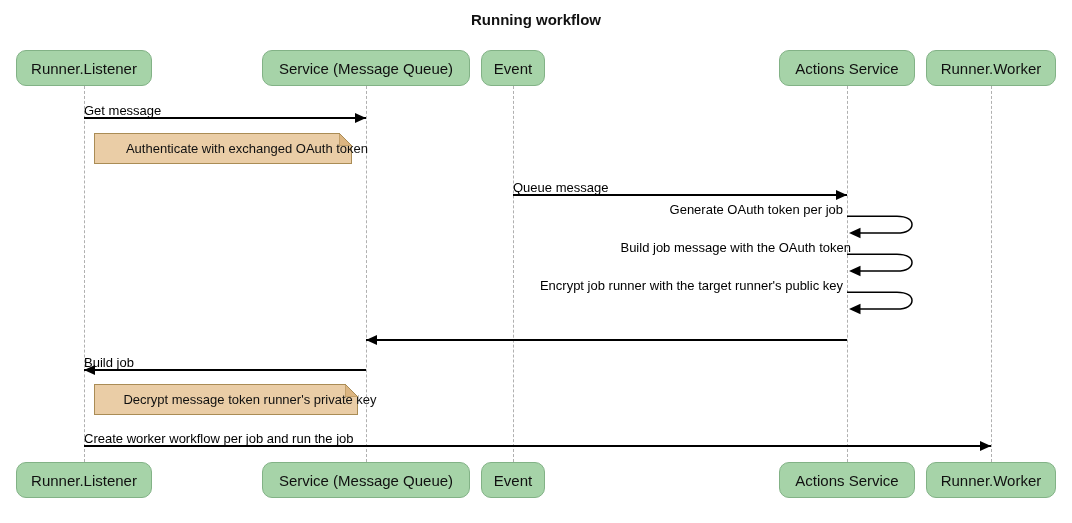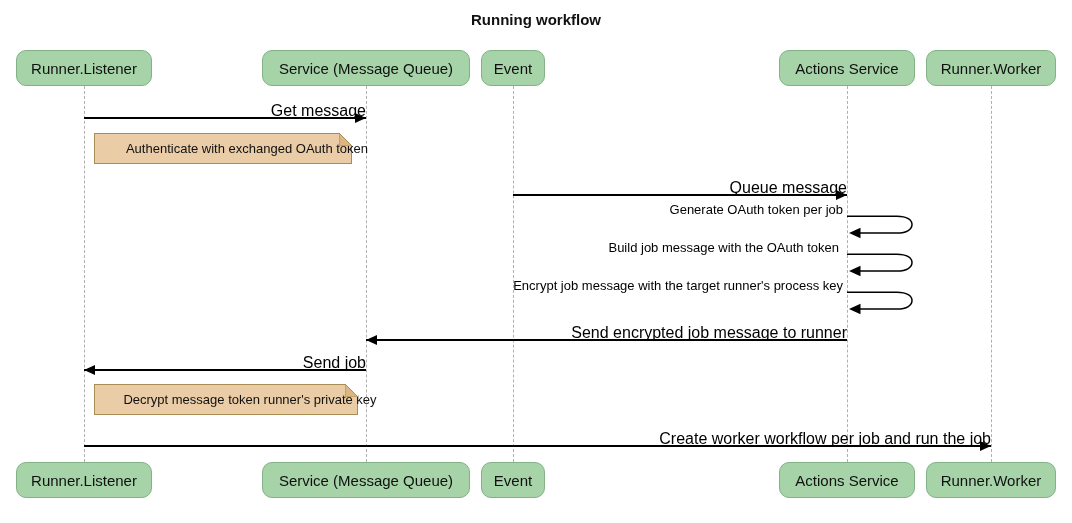--- a/index.html
+++ b/index.html
@@ -15,21 +15,21 @@
     position:absolute;top:86px;height:376px;width:0;
     border-left:1px dashed #b0b0b0;
   }
   .actor{
     position:absolute;height:36px;border-radius:10px;
     background:#a6d3a8;border:1px solid #82b286;
     display:flex;align-items:center;justify-content:center;
     font-size:15px;color:#101010;box-sizing:border-box;white-space:nowrap;
   }
   .msg-label{
-    position:absolute;font-size:16px;text-align:right;height:15px;line-height:15px;
+    position:absolute;font-size:13px;text-align:left;height:15px;line-height:15px;
     white-space:nowrap;
   }
   .msg-label-right{
     position:absolute;font-size:13px;text-align:center;height:15px;line-height:15px;
     white-space:nowrap;
   }
   .msg-line{position:absolute;height:1.5px;background:#000;}
   .arrow-right{
     position:absolute;width:0;height:0;
     border-top:5px solid transparent;border-bottom:5px solid transparent;
@@ -76,37 +76,36 @@
   <div class="msg-label" style="left:513px;top:180px;width:334px">Queue message</div>
   <div class="msg-line" style="left:513px;top:194px;width:334px"></div>
   <div class="arrow-right" style="left:836px;top:190px"></div>
 
   <div class="msg-label-right" style="right:229px;top:202px">Generate OAuth token per job</div>
   <svg class="selfloop" style="left:847px;top:215px" width="70" height="26" viewBox="0 0 70 26">
     <path d="M 0 1.25 H 50 C 60 1.25 65 5 65 9.6 C 65 14.2 60 18 50 18 H 13" fill="none" stroke="#000" stroke-width="1.5"></path>
     <polygon points="13.5,12.8 13.5,23.2 2,18" fill="#000"></polygon>
   </svg>
 
-  <div class="msg-label-right" style="right:233px;top:240px">Build job message with the OAuth token</div>
+  <div class="msg-label-right" style="right:221px;top:240px">Build job message with the OAuth token</div>
   <svg class="selfloop" style="left:847px;top:253px" width="70" height="26" viewBox="0 0 70 26">
     <path d="M 0 1.25 H 50 C 60 1.25 65 5 65 9.6 C 65 14.2 60 18 50 18 H 13" fill="none" stroke="#000" stroke-width="1.5"></path>
     <polygon points="13.5,12.8 13.5,23.2 2,18" fill="#000"></polygon>
   </svg>
 
-  <div class="msg-label-right" style="right:229px;top:278px">Encrypt job message with the target runner's process key</div>
+  <div class="msg-label-right" style="right:229px;top:278px">Encrypt job runner with the target runner's public key</div>
   <svg class="selfloop" style="left:847px;top:291px" width="70" height="26" viewBox="0 0 70 26">
     <path d="M 0 1.25 H 50 C 60 1.25 65 5 65 9.6 C 65 14.2 60 18 50 18 H 13" fill="none" stroke="#000" stroke-width="1.5"></path>
     <polygon points="13.5,12.8 13.5,23.2 2,18" fill="#000"></polygon>
   </svg>
 
-  <div class="msg-label" style="left:366px;top:325px;width:481px">Send encrypted job message to runner</div>
   <div class="msg-line" style="left:366px;top:339px;width:481px"></div>
   <div class="arrow-left" style="left:366px;top:335px"></div>
 
-  <div class="msg-label" style="left:84px;top:355px;width:282px">Send job</div>
+  <div class="msg-label" style="left:84px;top:355px;width:282px">Build job</div>
   <div class="msg-line" style="left:84px;top:369px;width:282px"></div>
   <div class="arrow-left" style="left:84px;top:365px"></div>
 
   <div class="note" style="left:94px;top:384px;width:264px;height:31px">
     <span>Decrypt message token runner's private key</span>
     <svg class="fold" width="13" height="13" viewBox="0 0 13 13">
       <polygon points="0,0 13,0 13,13" fill="#ffffff"></polygon>
       <polygon points="0,0 13,13 0,13" fill="#dcb581" stroke="#aa8c55" stroke-width="1"></polygon>
     </svg>
   </div>

